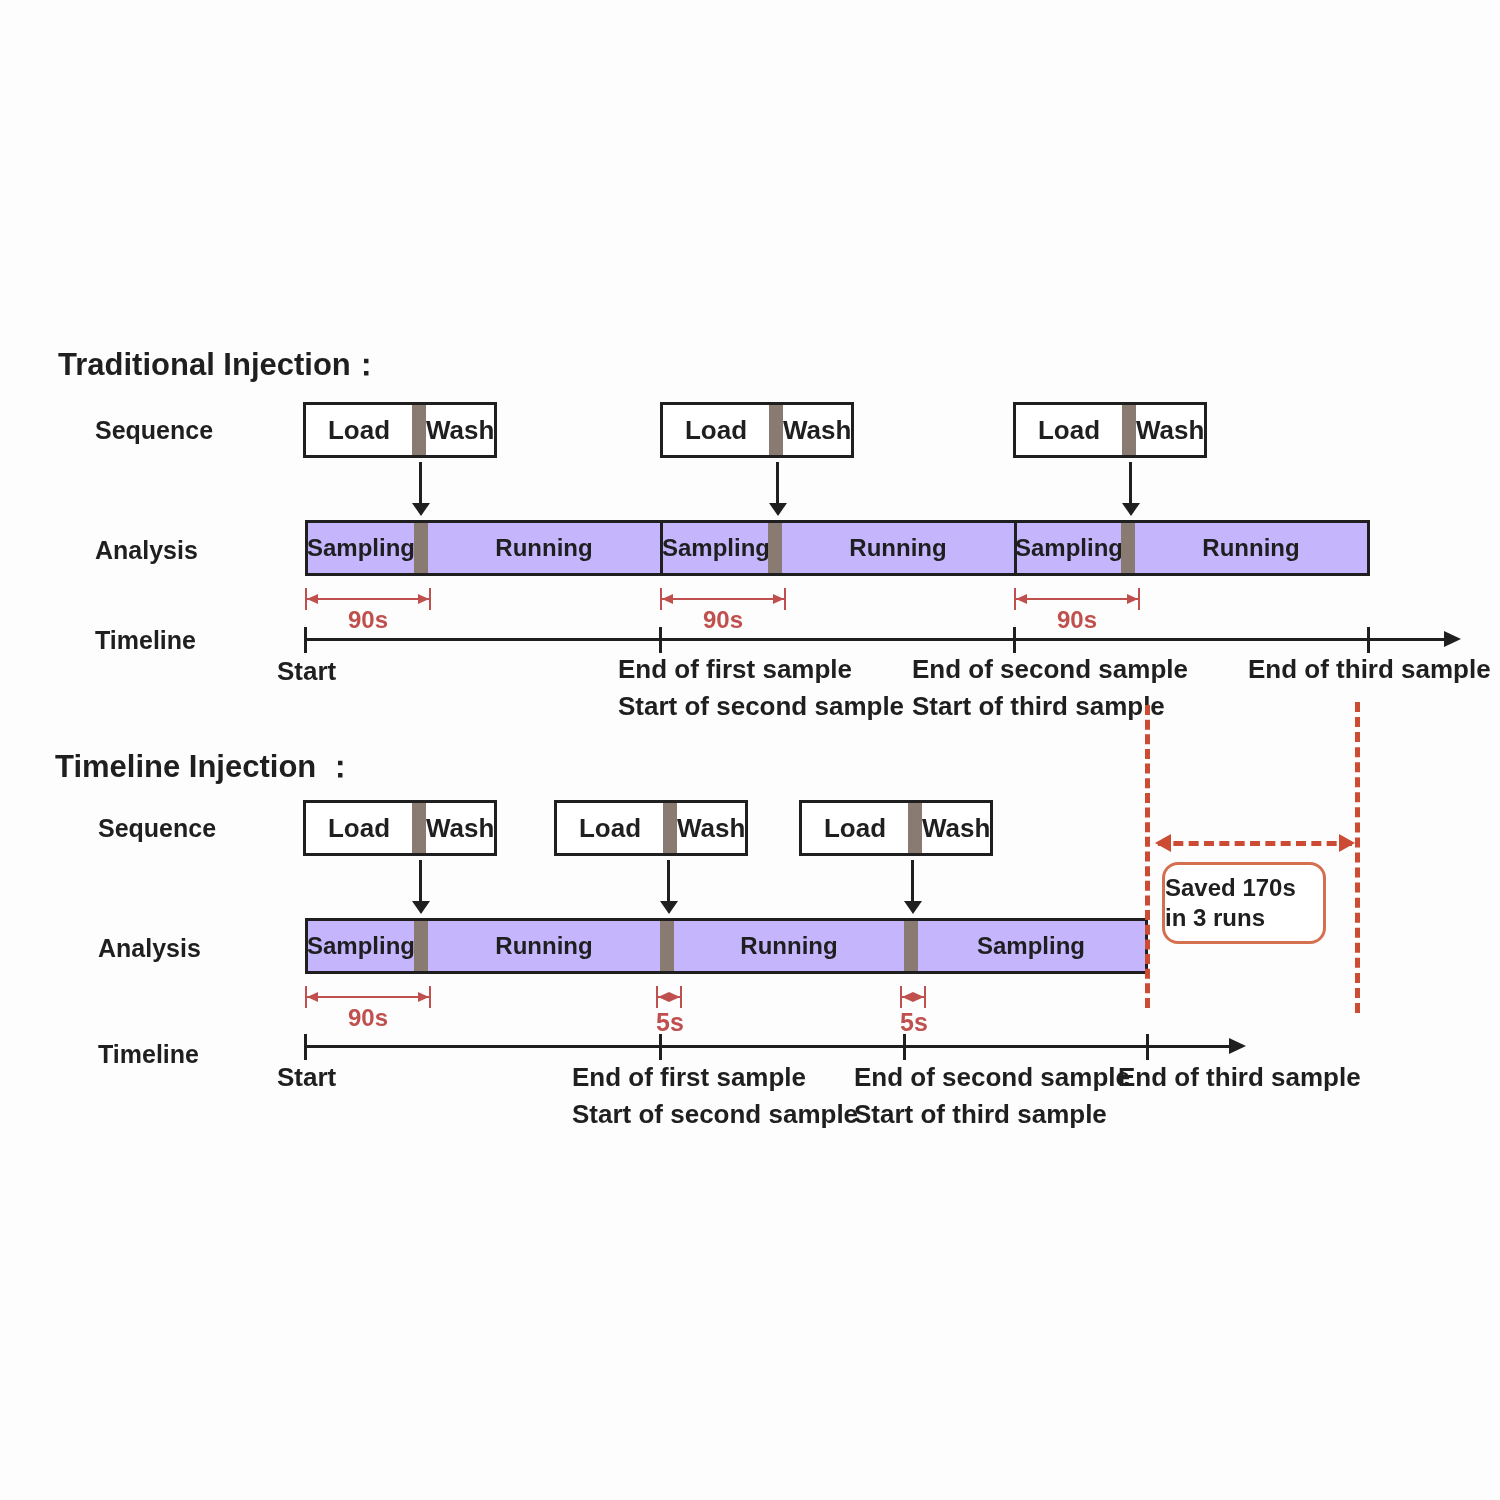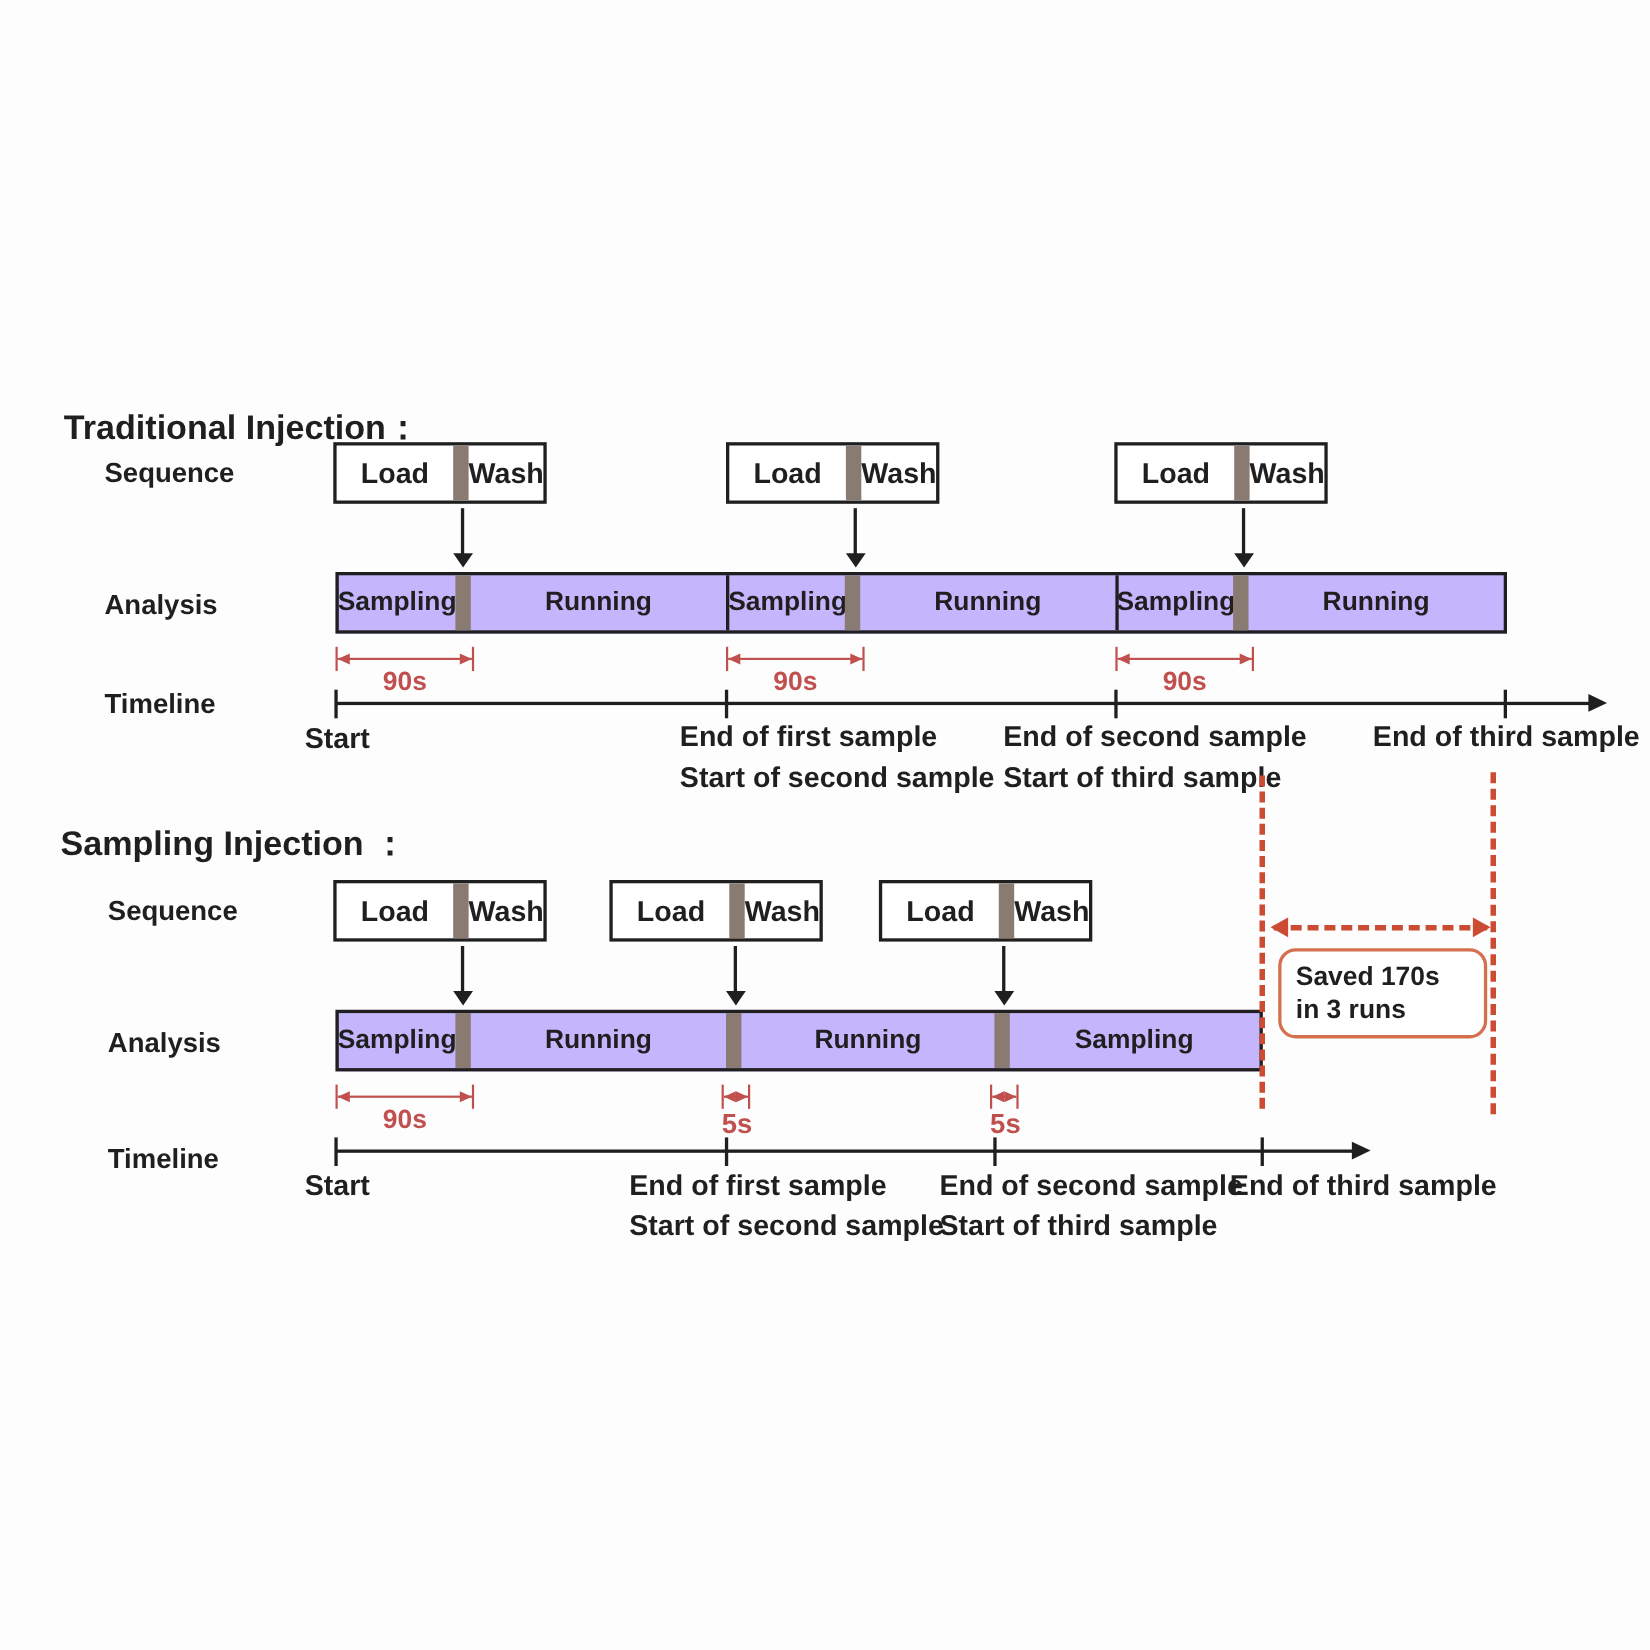--- a/index.html
+++ b/index.html
@@ -40,29 +40,29 @@
     border-left:17px solid var(--ink);border-top:8px solid transparent;border-bottom:8px solid transparent;}
   .tick{position:absolute;width:3px;height:26px;background:var(--ink);}
   .tlab{position:absolute;font-size:26px;white-space:nowrap;}
   
   .dashv{position:absolute;width:0;border-left:5px dashed var(--orange);}
   .dasharrow{position:absolute;height:0;border-top:5px dashed var(--orange);}
   .dah{position:absolute;width:0;height:0;border-top:9px solid transparent;border-bottom:9px solid transparent;top:-12px;}
   .dah.l{left:-3px;border-right:16px solid var(--orange);}
   .dah.r{right:-3px;border-left:16px solid var(--orange);}
   .savedbox{position:absolute;width:158px;border:3px solid #d4704f;border-radius:16px;background:#fff;
-    font-size:24px;line-height:1.25;padding:8px 13px;color:#1f1f1f;}
+    font-size:24px;line-height:1.25;padding:8px 0;color:#1f1f1f;}
 </style>
 </head>
 <body>
 
 <div id="canvas">
 
   <div>
-    <div class="title" style="left:58px;top:368px;text-align:right;">Traditional Injection：</div>
+    <div class="title" style="left:58px;top:344px;text-align:right;">Traditional Injection：</div>
     <div class="rowlab" style="left:95px;top:416px;">Sequence</div>
     <div class="rowlab" style="left:95px;top:536px;">Analysis</div>
     <div class="rowlab" style="left:95px;top:626px;">Timeline</div>
 
     <div class="sbox" style="left:303px;top:402px;">
       <span class="load">Load</span>
       <span class="gdiv"></span>
       <span class="wash">Wash</span>
     </div>
     <div class="sbox" style="left:660px;top:402px;">
@@ -121,21 +121,21 @@
 
     <div class="tlab" style="left:277px;top:656px;">Start</div>
     <div class="tlab" style="left:618px;top:654px;">End of first sample</div>
     <div class="tlab" style="left:618px;top:691px;">Start of second sample</div>
     <div class="tlab" style="left:912px;top:654px;">End of second sample</div>
     <div class="tlab" style="left:912px;top:691px;">Start of third sample</div>
     <div class="tlab" style="left:1248px;top:654px;">End of third sample</div>
   </div>
 
   <div>
-    <div class="title" style="left:55px;top:746px;">Sampling Injection ：</div>
+    <div class="title" style="left:55px;top:746px;">Timeline Injection ：</div>
     <div class="rowlab" style="left:98px;top:814px;">Sequence</div>
     <div class="rowlab" style="left:98px;top:934px;">Analysis</div>
     <div class="rowlab" style="left:98px;top:1040px;">Timeline</div>
 
     <div class="sbox" style="left:303px;top:800px;">
       <span class="load">Load</span>
       <span class="gdiv"></span>
       <span class="wash">Wash</span>
     </div>
     <div class="sbox" style="left:554px;top:800px;">

